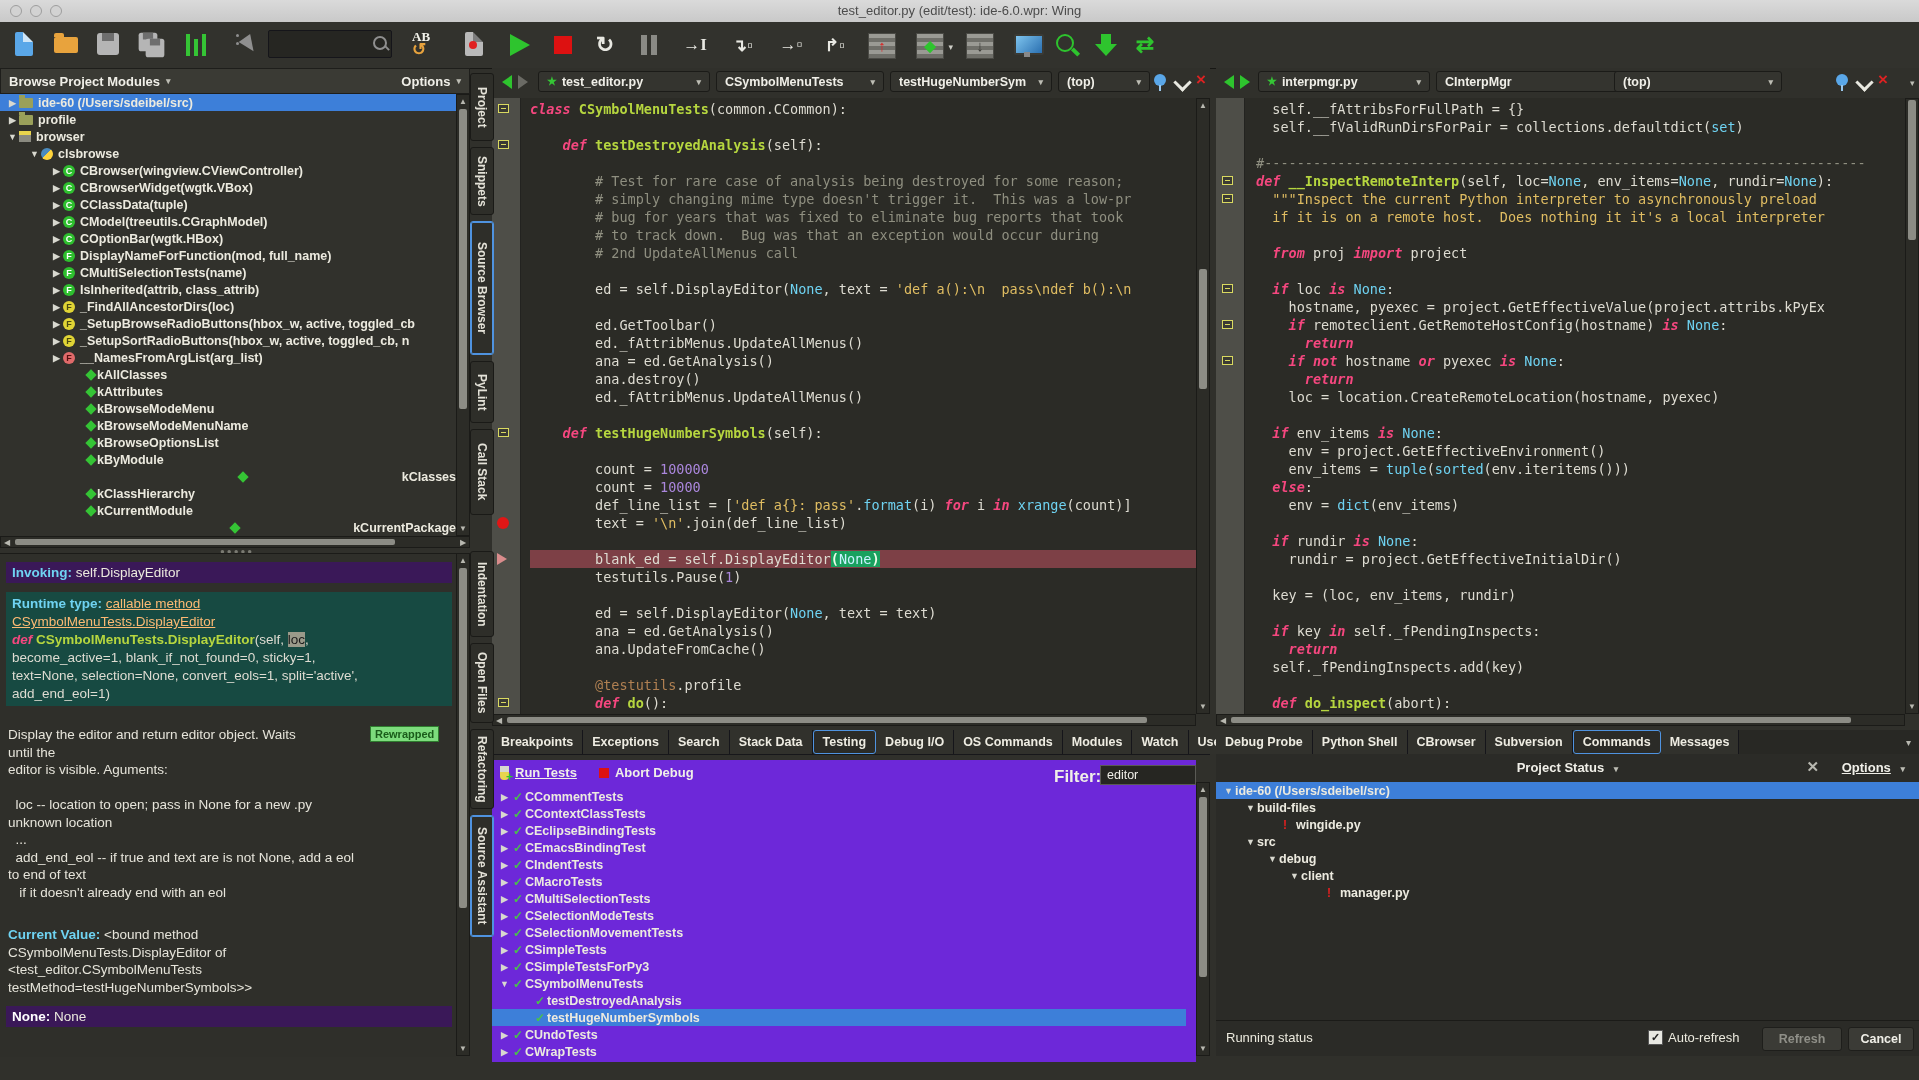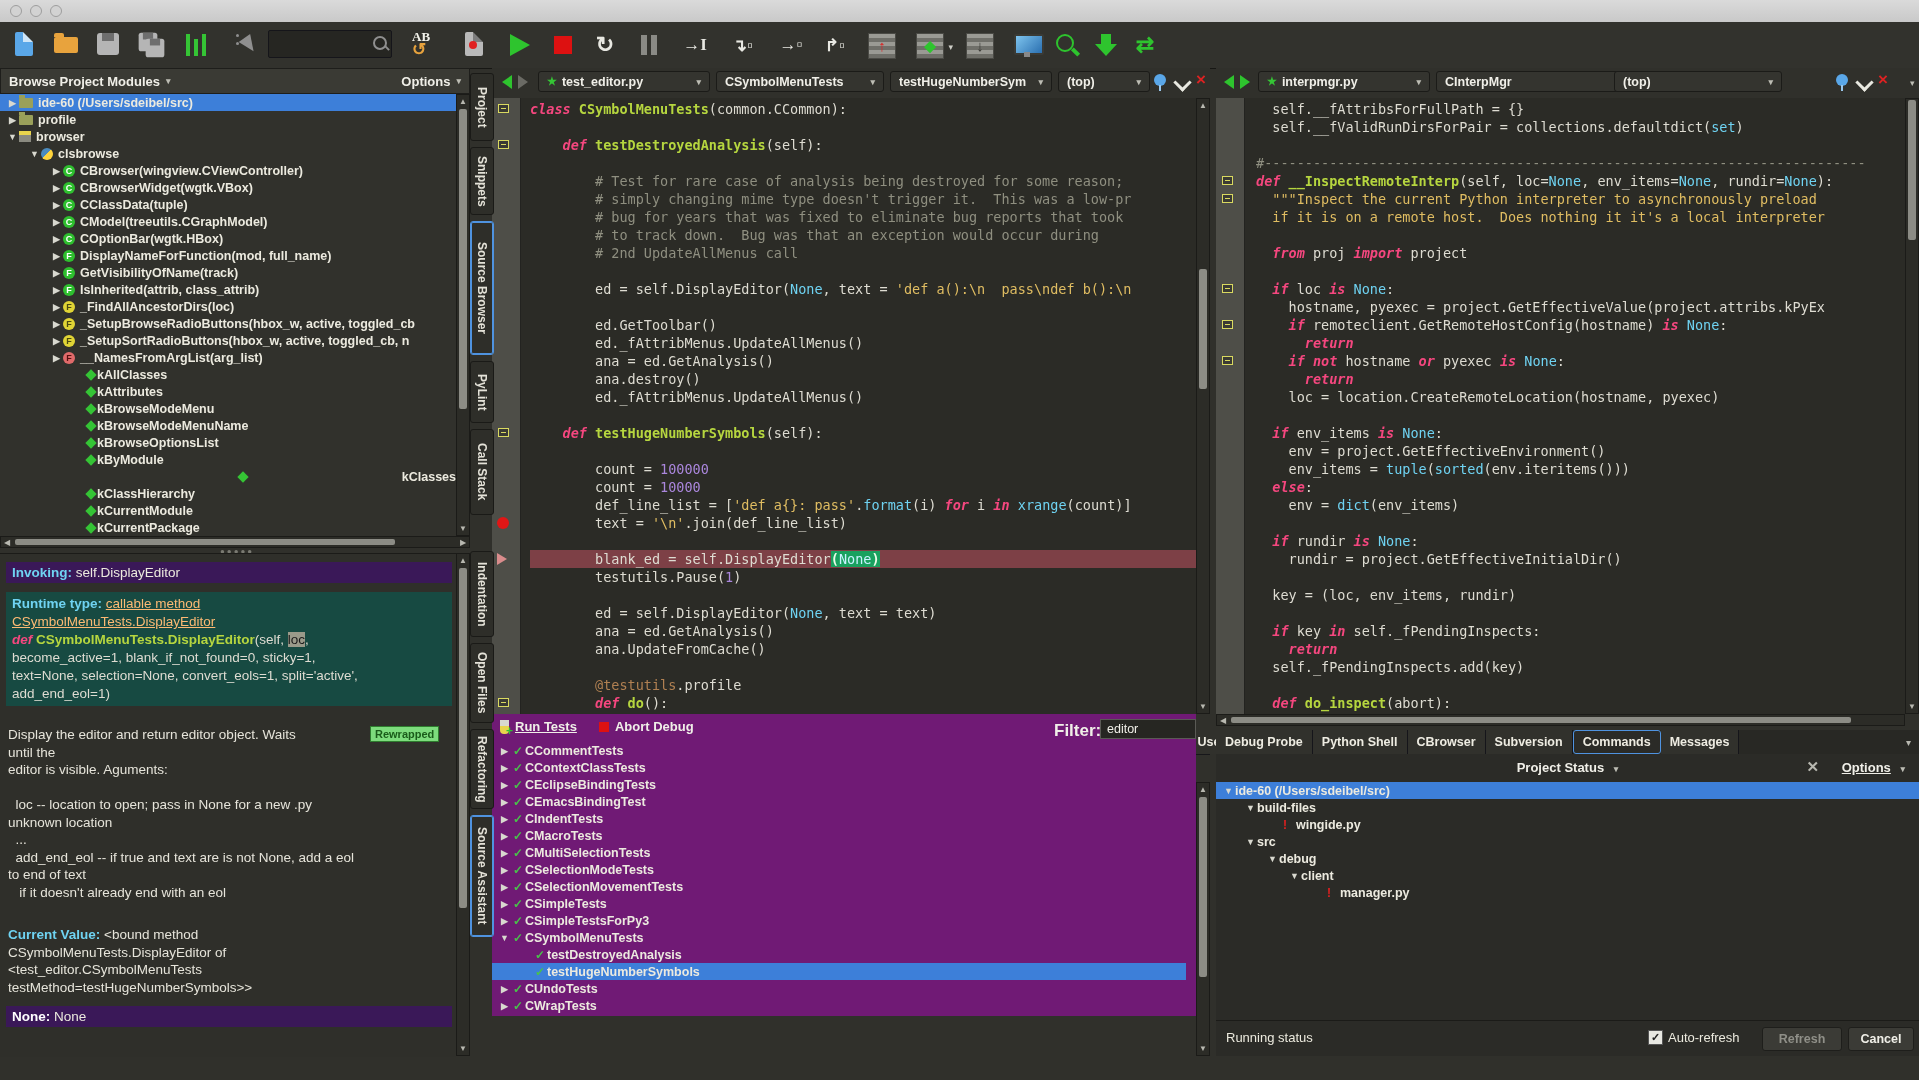--- a/index.html
+++ b/index.html
@@ -167,20 +167,21 @@
 </style>
 </head>
 <body>
 
 <div id="app">
 
   <div class="abs" id="titlebar">
     <div class="tl" style="left:10px"></div>
     <div class="tl" style="left:30px"></div>
     <div class="tl" style="left:50px"></div>
+    <div id="title-text">test_editor.py (edit/test): ide-6.0.wpr: Wing</div>
   </div>
 
   <div class="abs" id="toolbar">
     <div id="tb-search">
       <span class="mag"></span>
       <span></span>
     </div>
   <div class="ti" style="left: 10px;">
         <div class="doc"></div>
       </div>
@@ -313,21 +314,21 @@
         <span>COptionBar(wgtk.HBox)</span>
       </div>
       <div class="tree-row" style="padding-left: 50px;">
         <span class="tw">▶</span>
         <span class="ticon bubble bub-func">F</span>
         <span>DisplayNameForFunction(mod, full_name)</span>
       </div>
       <div class="tree-row" style="padding-left: 50px;">
         <span class="tw">▶</span>
         <span class="ticon bubble bub-func">F</span>
-        <span>GetVisibilityOfName(track)</span>
+        <span>CMultiSelectionTests(name)</span>
       </div>
       <div class="tree-row" style="padding-left: 50px;">
         <span class="tw">▶</span>
         <span class="ticon bubble bub-func">F</span>
         <span>IsInherited(attrib, class_attrib)</span>
       </div>
       <div class="tree-row" style="padding-left: 50px;">
         <span class="tw">▶</span>
         <span class="ticon bubble bub-prot">F</span>
         <span>_FindAllAncestorDirs(loc)</span>
@@ -385,21 +386,21 @@
       <div class="tree-row" style="padding-left: 72px;">
         <span class="tw"></span>
         <span class="ticon ic-diamond"></span>
         <span>kClassHierarchy</span>
       </div>
       <div class="tree-row" style="padding-left: 72px;">
         <span class="tw"></span>
         <span class="ticon ic-diamond"></span>
         <span>kCurrentModule</span>
       </div>
-      <div class="tree-row" style="padding-left: 72px;">
+      <div class="tree-row" style="padding-left: 104px; justify-content: space-between;">
         <span class="tw"></span>
         <span class="ticon ic-diamond"></span>
         <span>kCurrentPackage</span>
       </div>
     </div>
 
   <div class="abs sb" style="left:456px;top:94px;width:14px;height:442px">
     <span class="sarr" style="top:1px;left:0">▲</span>
       <span class="sarr" style="bottom:1px;left:0">▼</span>
     <div class="thumb" style="left:2px;top:14px;width:8px;height:300px"></div>
@@ -499,21 +500,21 @@
       <div class="tab">OS Commands</div>
       <div class="tab">Modules</div>
       <div class="tab">Watch</div>
       <div class="tab">Use</div>
       <div class="tabctl">
         <span>◂</span>
         <span>▸</span>
         <span>▾</span>
       </div>
     </div>
-  <div class="abs" style="left:492px;top:714px;width:704px;height:302px;background:#701a75">
+  <div class="abs" style="left:492px;top:760px;width:704px;height:302px;background:#6d28d9">
     <div id="testing-tools" style="left:8px;top:5px">
       <span class="tube"></span>
       <span style="text-decoration:underline">Run Tests</span>
       <span class="sq-red"></span>
       <span>Abort Debug</span>
     </div>
     <div class="abs" style="left:562px;top:7px;font-size:17px;font-weight:bold;color:#f0efe8">Filter:</div>
     <div id="filter-box" style="left:608px;top:5px;width:96px">
       <span>editor</span>
     </div>

